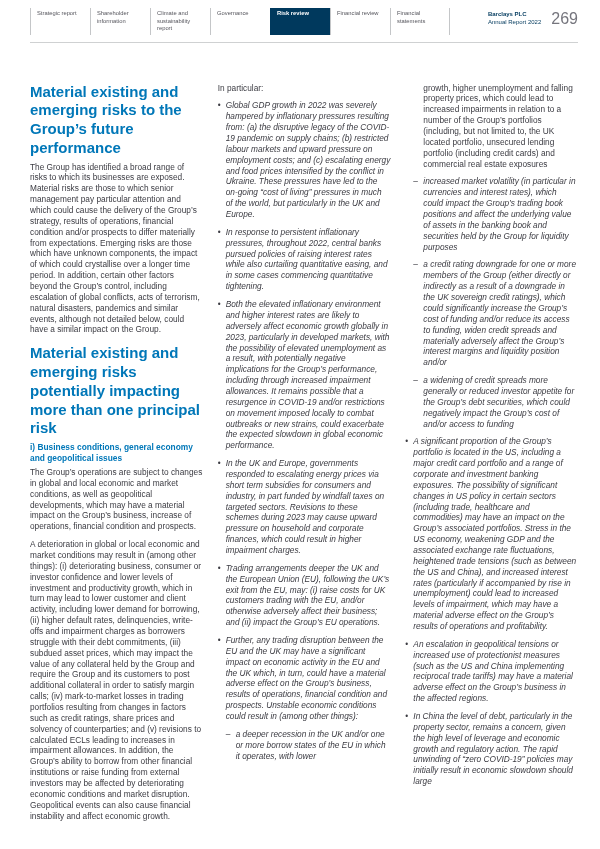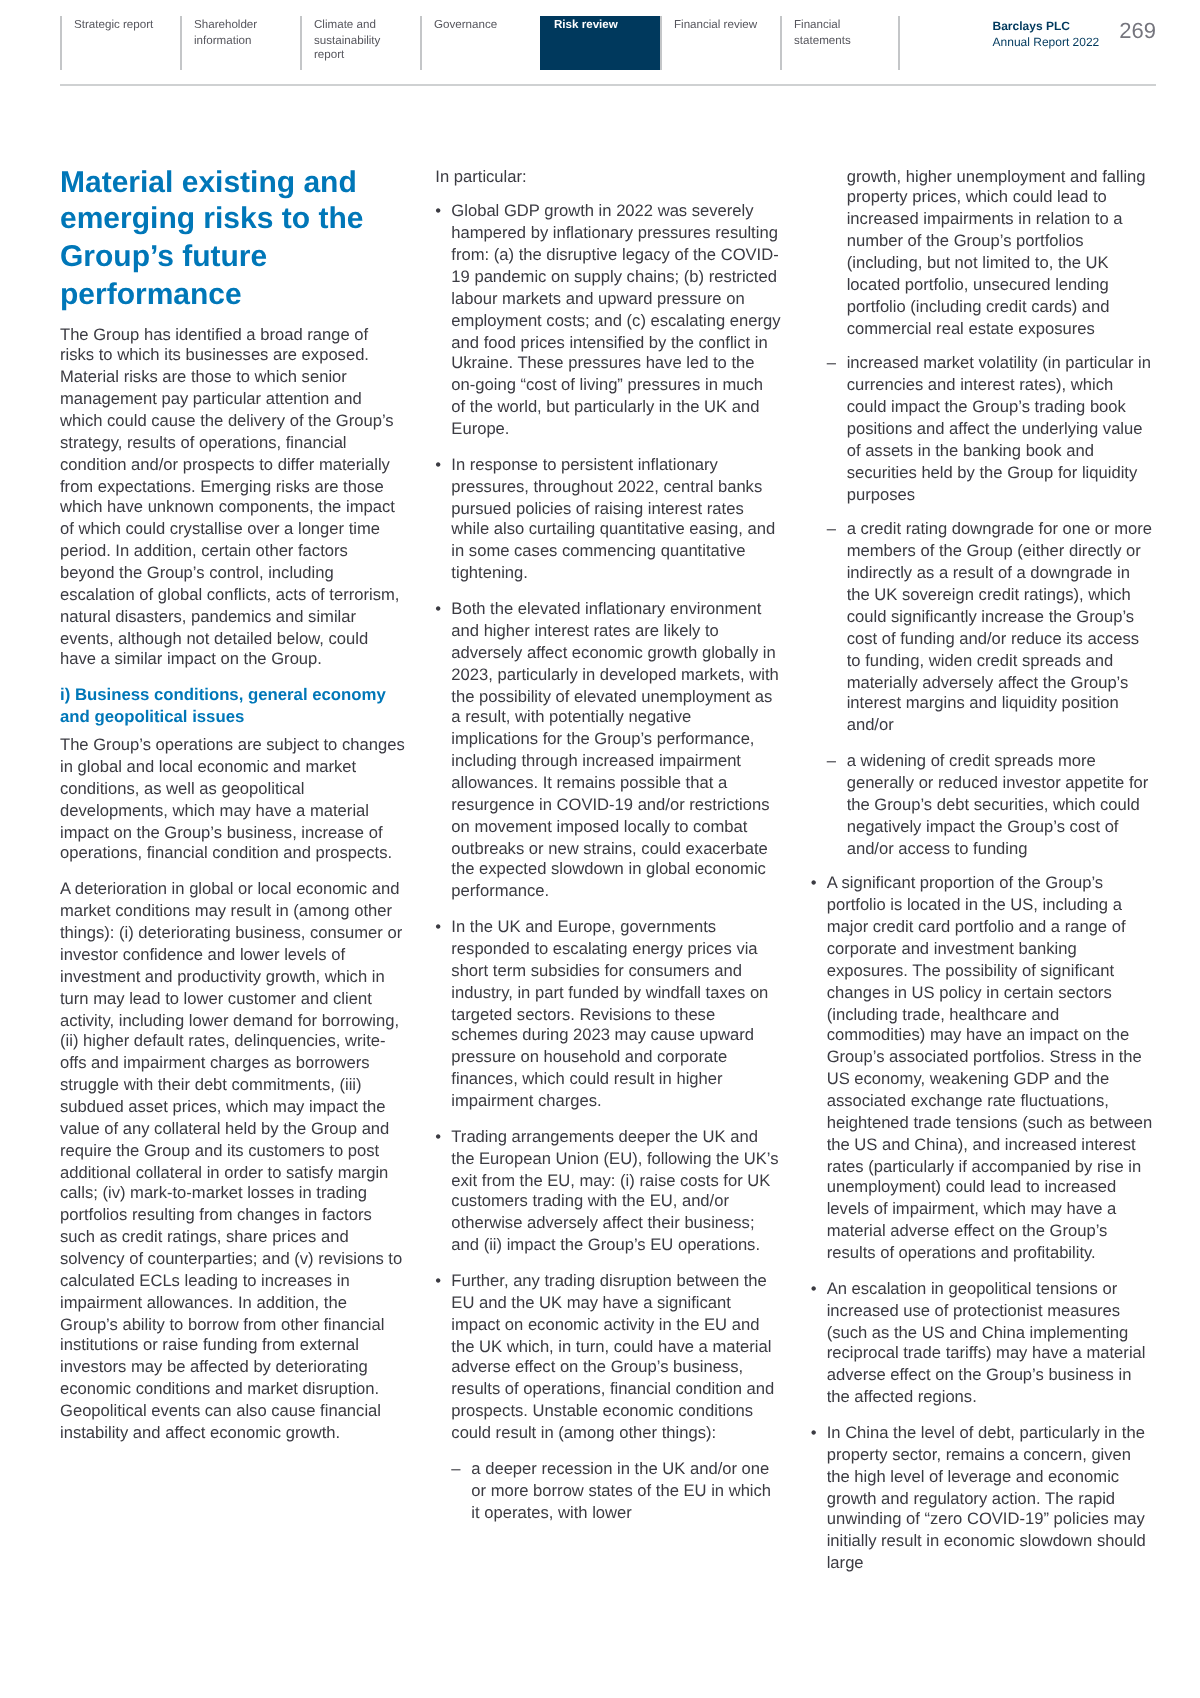--- a/index.html
+++ b/index.html
@@ -19,41 +19,41 @@
   .nav-tab {
     font-size: 5.8px; line-height: 1.3; color: #55555c;
     padding: 2px 5px 2px 6px;
     border-left: 1px solid #c4c6c8;
     width: 60px; min-height: 26px;
   }
   .nav-tab:last-child { border-right: 1px solid #c4c6c8; }
   .nav-tab.active { background: #00395d; color: #ffffff; font-weight: bold; border-left-color: #00395d; }
   .brand { margin-left: auto; font-size: 6px; line-height: 1.35; color: #00395d; padding-top: 2px; white-space: nowrap; }
   .brand-name { font-weight: bold; }
-  .pageno { font-size: 11px; color: #75757d; margin-left: 10px; line-height: 1; padding-top: 3px; }
+  .pageno { font-size: 16px; color: #75757d; margin-left: 10px; line-height: 1; padding-top: 3px; }
 
   
   .title { font-size: 16.5px; color: #0077b8; font-weight: bold; margin-top: 14px; letter-spacing: -0.2px; }
   .rule { border-top: 1px solid #cfd1d2; margin-top: 7px; }
 
   
   .cols { display: flex; gap: 15px; margin-top: 40px; }
   .col { flex: 1; min-width: 0; }
 
   .blk { margin-bottom: 7px; }
   .blk.h2 { font-size: 15px; line-height: 1.25; color: #0077b8; font-weight: bold; margin-bottom: 4px; margin-top: 9px; }
   .col .blk.h2:first-child { margin-top: 0; }
   .blk.h3 { font-size: 8.4px; line-height: 1.3; color: #0077b8; font-weight: bold; margin-bottom: 3px; }
   .blk.p, .blk.intro, .blk.cont { font-size: 8.3px; line-height: 1.31; }
   .blk.bullet, .blk.dash { display: flex; font-size: 8.3px; line-height: 1.31; }
   .marker { flex: 0 0 8px; }
   .blk.dash { margin-left: 8px; }
   .blk.dash .marker { flex: 0 0 10px; }
   .blk.cont { margin-left: 18px; }
-  .li-text { flex: 1; min-width: 0; }
+  .li-text { flex: 1; min-width: 0; font-style: italic; }
 </style>
 </head>
 <body>
 
 <div class="page">
 
   <header class="topbar">
     <nav class="tabs">
         <div class="nav-tab">Strategic report</div>
         <div class="nav-tab">Shareholder information</div>
@@ -69,20 +69,21 @@
     </div>
     <div class="pageno">269</div>
   </header>
 
   <div class="rule"></div>
 
   <main class="cols">
     <section class="col">
         <div class="blk h2">Material existing and emerging risks to the Group’s future performance</div>
         <div class="blk p">The Group has identified a broad range of risks to which its businesses are exposed. Material risks are those to which senior management pay particular attention and which could cause the delivery of the Group’s strategy, results of operations, financial condition and/or prospects to differ materially from expectations. Emerging risks are those which have unknown components, the impact of which could crystallise over a longer time period. In addition, certain other factors beyond the Group’s control, including escalation of global conflicts, acts of terrorism, natural disasters, pandemics and similar events, although not detailed below, could have a similar impact on the Group.</div>
+        <div class="blk h2">Material existing and emerging risks potentially impacting more than one principal risk</div>
         <div class="blk h3">i) Business conditions, general economy and geopolitical issues</div>
         <div class="blk p">The Group’s operations are subject to changes in global and local economic and market conditions, as well as geopolitical developments, which may have a material impact on the Group’s business, increase of operations, financial condition and prospects.</div>
         <div class="blk p">A deterioration in global or local economic and market conditions may result in (among other things): (i) deteriorating business, consumer or investor confidence and lower levels of investment and productivity growth, which in turn may lead to lower customer and client activity, including lower demand for borrowing, (ii) higher default rates, delinquencies, write-offs and impairment charges as borrowers struggle with their debt commitments, (iii) subdued asset prices, which may impact the value of any collateral held by the Group and require the Group and its customers to post additional collateral in order to satisfy margin calls; (iv) mark-to-market losses in trading portfolios resulting from changes in factors such as credit ratings, share prices and solvency of counterparties; and (v) revisions to calculated ECLs leading to increases in impairment allowances. In addition, the Group’s ability to borrow from other financial institutions or raise funding from external investors may be affected by deteriorating economic conditions and market disruption. Geopolitical events can also cause financial instability and affect economic growth.</div>
       </section>
     <section class="col">
         <div class="blk intro">In particular:</div>
         <div class="blk bullet">
           <span class="marker">•</span>
           <span class="li-text">Global GDP growth in 2022 was severely hampered by inflationary pressures resulting from: (a) the disruptive legacy of the COVID-19 pandemic on supply chains; (b) restricted labour markets and upward pressure on employment costs; and (c) escalating energy and food prices intensified by the conflict in Ukraine. These pressures have led to the on-going “cost of living” pressures in much of the world, but particularly in the UK and Europe.</span>
         </div>

